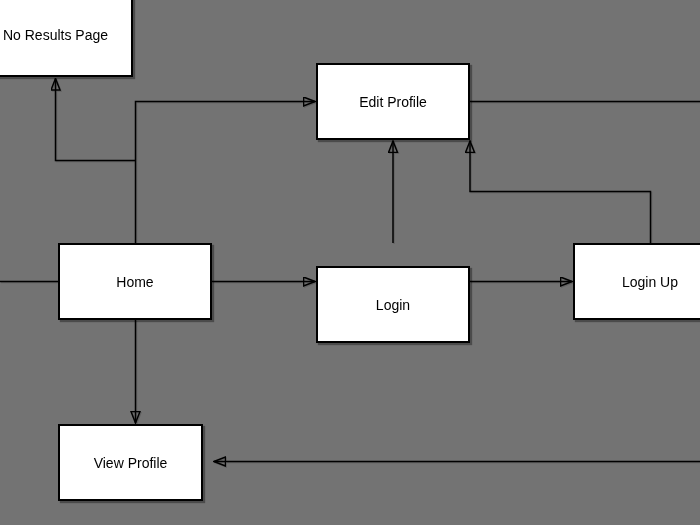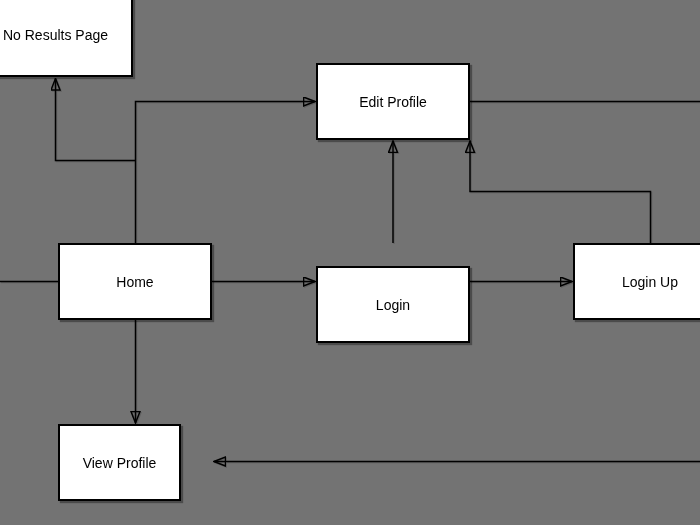--- a/index.html
+++ b/index.html
@@ -44,21 +44,21 @@
     font-size: 14px;
     color: #000000;
     white-space: nowrap;
     text-align: center;
   }
   .node-no-results  { left: -22px; top: -8px;  width: 155px; height: 85px; }
   .node-edit-profile{ left: 316px; top: 63px;  }
   .node-home        { left: 58px;  top: 243px; }
   .node-login       { left: 316px; top: 243px; margin-top: 23px; }
   .node-sign-up     { left: 573px; top: 243px; }
-  .node-view-profile{ left: 58px;  top: 424px; width: 123px; }
+  .node-view-profile{ left: 58px;  top: 424px; width: 145px; }
 </style>
 </head>
 <body>
 
 <div class="canvas">
 
   <svg class="edges" viewBox="0 0 700 525" xmlns="http://www.w3.org/2000/svg">
     <defs>
       <marker id="arr" markerUnits="userSpaceOnUse" markerWidth="13" markerHeight="11" refX="12" refY="5" orient="auto">
         <path d="M0.5,0.5 L12,5 L0.5,9.5 Z" fill="#000000" stroke="none"></path>

